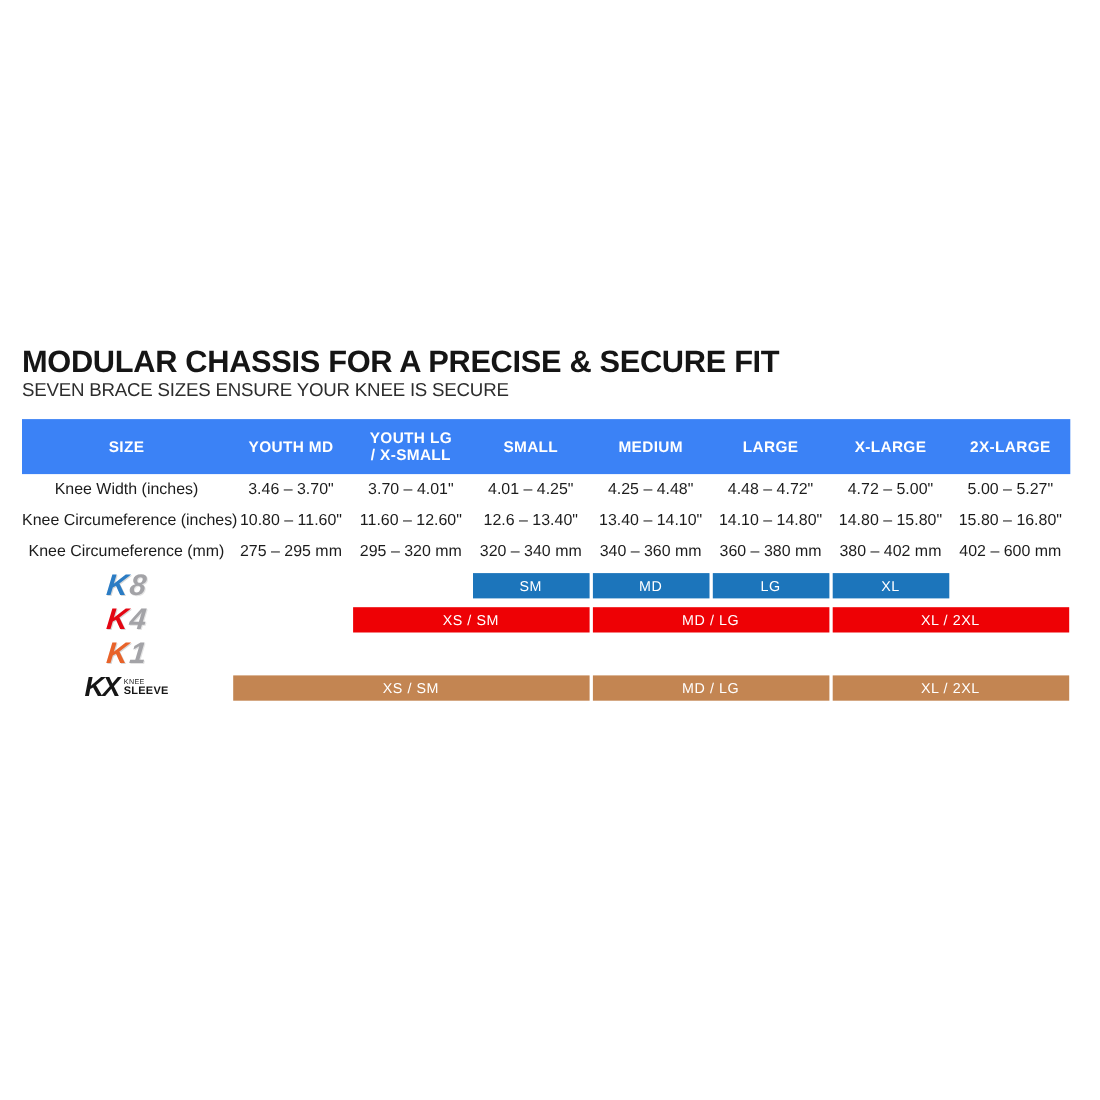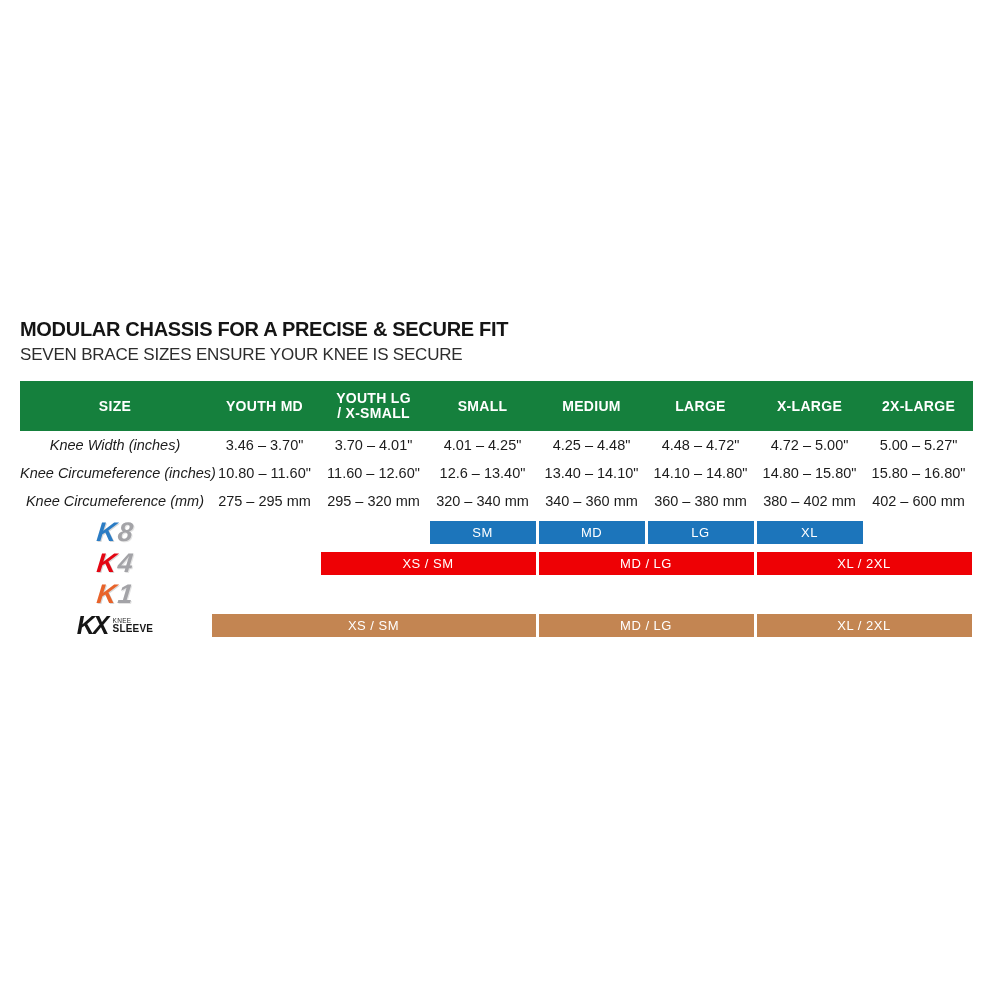--- a/index.html
+++ b/index.html
@@ -1,25 +1,25 @@
 <!DOCTYPE html>
 <html><head>
 <meta charset="utf-8">
 <style>
   * { margin:0; padding:0; box-sizing:border-box; }
   html,body { width:1000px; height:1000px; background:#ffffff; font-family:"Liberation Sans", sans-serif; overflow:hidden; }
   .content { position:absolute; left:20px; top:316px; width:953px; }
-  .title { font-size:20px; font-weight:800; color:#151515; letter-spacing:-0.3px; line-height:26px; }
+  .title { font-size:28px; font-weight:800; color:#151515; letter-spacing:-0.3px; line-height:26px; }
   .subtitle { font-size:17px; font-weight:400; color:#2d2d2d; line-height:20px; margin-top:3px; letter-spacing:-0.2px; }
   .grid8 { display:grid; grid-template-columns:190px repeat(7, 1fr); }
-  .table-header { background:#15803d; height:50px; align-items:center; margin-top:16px; }
+  .table-header { background:#3b82f6; height:50px; align-items:center; margin-top:16px; }
   .th { text-align:center; color:#ffffff; font-weight:700; font-size:14px; letter-spacing:0.3px; line-height:15px; }
   .tr { height:28px; align-items:center; }
   .td { text-align:center; font-size:14.5px; color:#1c1c1c; white-space:nowrap; }
-  .row-label { font-size:14.5px;font-style:italic; }
+  .row-label { font-size:14.5px; }
   .product-rows { margin-top:6px; }
   .prow { height:23px; margin-bottom:8px; align-items:stretch; }
   .logo { display:flex; align-items:center; justify-content:center; gap:1px; }
   .logo-k { font-size:27px; font-weight:800; font-style:italic; transform:skewX(-6deg); line-height:23px; text-shadow:1px 1px 0 #d8d8d8; }
   .logo-num { font-size:27px; font-weight:800; font-style:italic; transform:skewX(-6deg); color:#a3a3a7; line-height:23px; text-shadow:1px 1px 0 #e4e4e4; }
   .logo-kx { font-size:25px; font-weight:800; font-style:italic; color:#161616; line-height:23px; letter-spacing:-2px;text-align:center; }
   .logo-stack { display:flex; flex-direction:column; margin-left:4px; }
   .logo-sub1 { font-size:6.5px; font-weight:400; color:#2a2a2a; letter-spacing:0.3px; line-height:7px; }
   .logo-sub2 { font-size:10px; font-weight:800; color:#161616; letter-spacing:0.2px; line-height:10px; }
   .seg { display:flex; align-items:center; justify-content:center; color:#ffffff; font-weight:400; font-size:13px; letter-spacing:0.5px; margin:0 1.5px; white-space:nowrap; }

